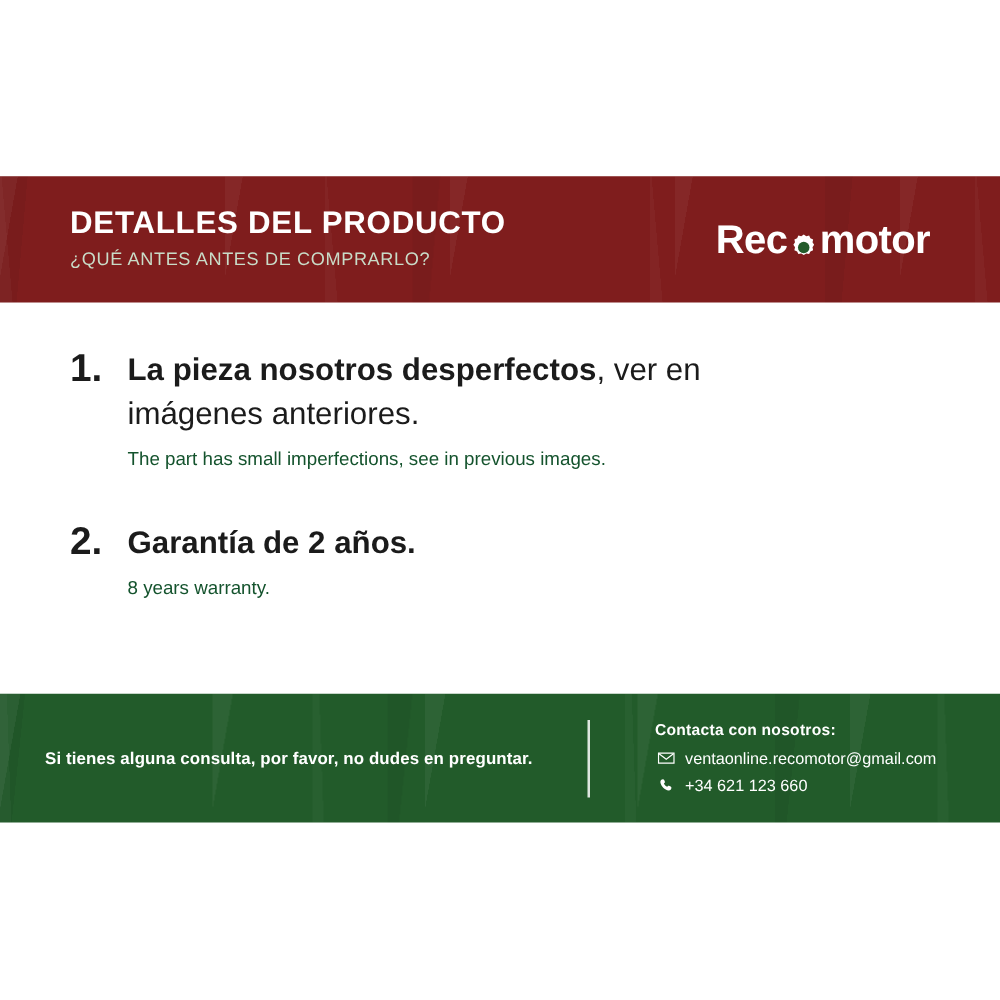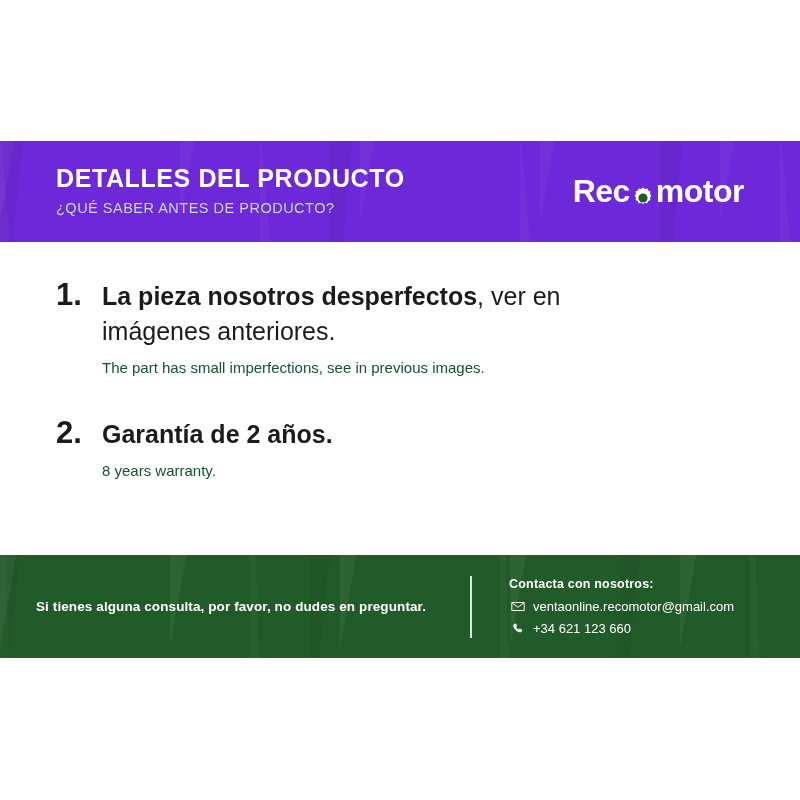--- a/index.html
+++ b/index.html
@@ -23,21 +23,21 @@
     width: 800px;
     height: 517px;
     background: #ffffff;
     display: flex;
     flex-direction: column;
   }
   
   .header {
     position: relative;
     height: 101px;
-    background: #6d28d9;
+    background: #7f1d1d;
     overflow: hidden;
   }
   .header-stripes {
     position: absolute;
     inset: 0;
     background:
       linear-gradient(100deg, rgba(255,255,255,0.045) 0 14px, rgba(0,0,0,0) 14px 44px),
       linear-gradient(85deg, rgba(255,255,255,0.03) 0 10px, rgba(0,0,0,0) 10px 70px),
       linear-gradient(95deg, rgba(0,0,0,0.05) 0 22px, rgba(0,0,0,0) 22px 90px);
     background-size: 180px 100%, 260px 100%, 330px 100%;
@@ -154,21 +154,21 @@
   }
   .footer-divider {
     width: 2px;
     height: 62px;
     background: #ffffff;
     opacity: 0.85;
     flex: 0 0 2px;
   }
   .footer-right {
     flex: 1;
-    padding-left: 37px;
+    padding-left: 52px;
     color: #ffffff;
   }
   .contact-title {
     font-size: 12.5px;
     font-weight: bold;
     margin-bottom: 8px;
     letter-spacing: 0.2px;
   }
   .contact-row {
     display: flex;
@@ -192,21 +192,21 @@
 <body>
 
 <div class="page">
   <div class="card">
 
     <div class="header">
       <div class="header-stripes"></div>
       <div class="header-inner">
         <div class="header-titles">
           <div class="header-title">DETALLES DEL PRODUCTO</div>
-          <div class="header-sub">¿QUÉ SABER ANTES DE PRODUCTO?</div>
+          <div class="header-sub">¿QUÉ ANTES ANTES DE COMPRARLO?</div>
         </div>
         <div class="brand">
           <span>Rec</span>
           <span class="gear-o">
             <svg viewBox="0 0 24 24" width="24" height="24" aria-hidden="true">
               <g fill="#ffffff">
                 <path d="M12 1.6l2.0 1.3 2.3-.5 1.0 2.1 2.2 1.0-.5 2.3 1.3 2.0-1.3 2.0.5 2.3-2.2 1.0-1.0 2.1-2.3-.5-2.0 1.3-2.0-1.3-2.3.5-1.0-2.1-2.2-1.0.5-2.3-1.3-2.0 1.3-2.0-.5-2.3 2.2-1.0 1.0-2.1 2.3.5z"></path>
               </g>
               <circle cx="12" cy="12" r="4.6" fill="#225b2a"></circle>
             </svg>

